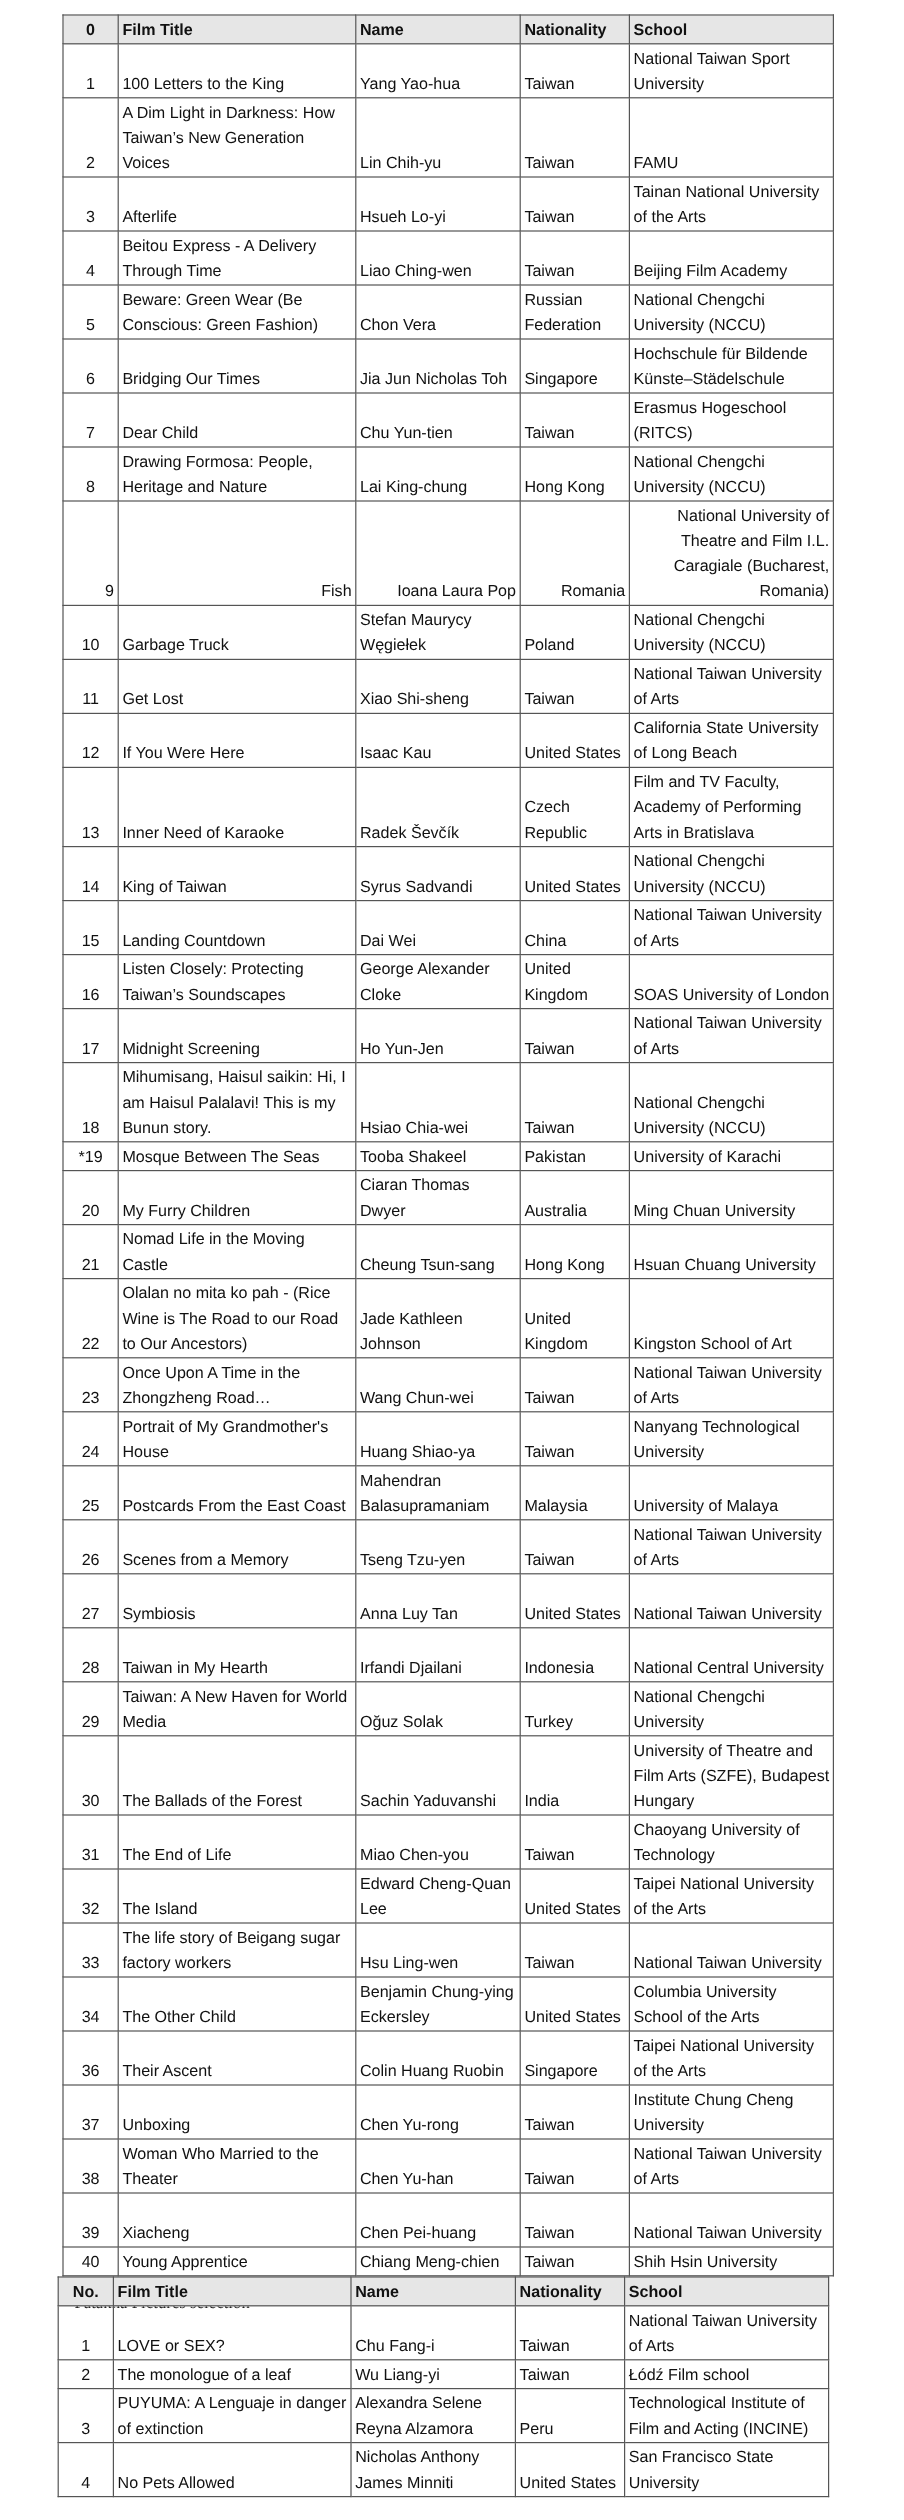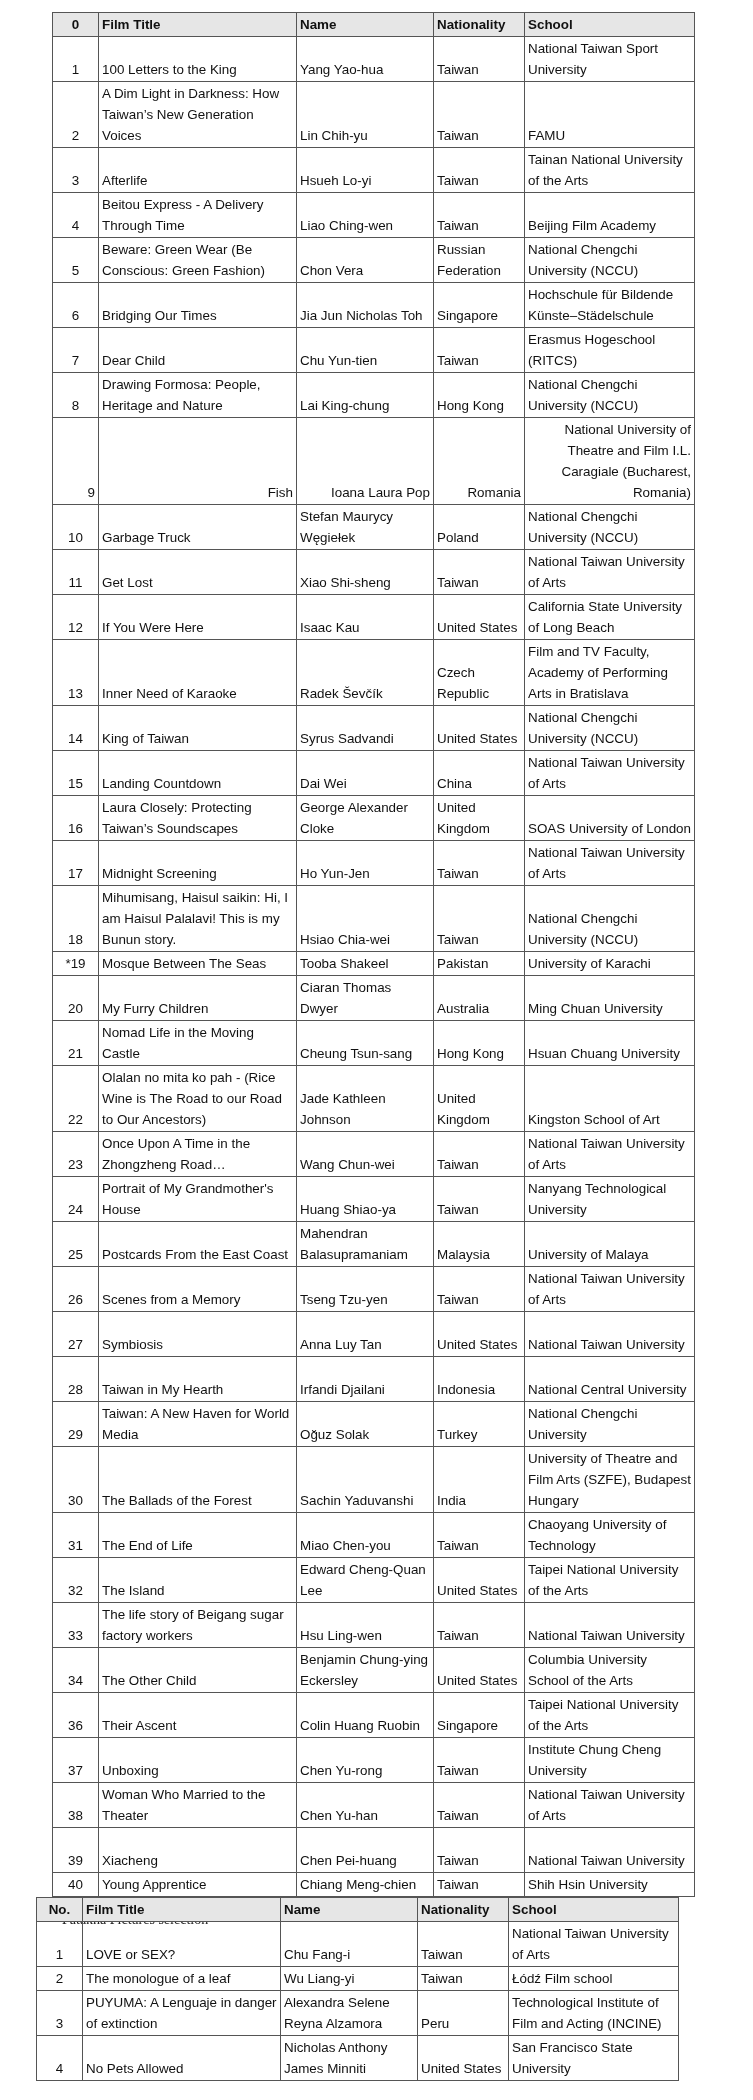--- a/index.html
+++ b/index.html
@@ -11,21 +11,21 @@
   th, td { border: 1.3px solid #555; padding: 0 3px; vertical-align: bottom; text-align: left; }
   th { background: #e6e6e6; font-weight: bold; height: 23px; vertical-align: middle; }
   th.num, td.num { text-align: center; }
   td { padding-bottom: 1px; padding-top: 1px; }
   .l1 td { height: 21px; }
   .l2 td { height: 42px; }
   .l3 td { height: 63px; }
   .l4 td { height: 84px; text-align: right; }
   .footnote { font-family: "Liberation Serif", "DejaVu Serif", serif; font-size: 14px; line-height: 18px; padding: 14px 0 0 3px; color: #222; }
   .waitlist-title { position: absolute; left: 52px; top: 1878px; font-weight: bold; font-size: 14px; padding-left: 3px; margin-top: 19px; }
-  .waitlist { position: absolute; left: 36px; top: 1897px; }
+  .waitlist { position: absolute; left: 48px; top: 1897px; }
 </style>
 </head>
 <body>
 
 <div class="wrap">
   <table>
     <colgroup>
         <col class="c0">
         <col class="c1">
         <col class="c2">
@@ -142,21 +142,21 @@
         </tr>
         <tr class="l2">
           <td class="num">15</td>
           <td>Landing Countdown</td>
           <td>Dai Wei</td>
           <td>China</td>
           <td>National Taiwan University of Arts</td>
         </tr>
         <tr class="l2">
           <td class="num">16</td>
-          <td>Laura Closely: Protecting Taiwan’s Soundscapes</td>
+          <td>Listen Closely: Protecting Taiwan’s Soundscapes</td>
           <td>George Alexander Cloke</td>
           <td>United Kingdom</td>
           <td>SOAS University of London</td>
         </tr>
         <tr class="l2">
           <td class="num">17</td>
           <td>Midnight Screening</td>
           <td>Ho Yun-Jen</td>
           <td>Taiwan</td>
           <td>National Taiwan University of Arts</td>

